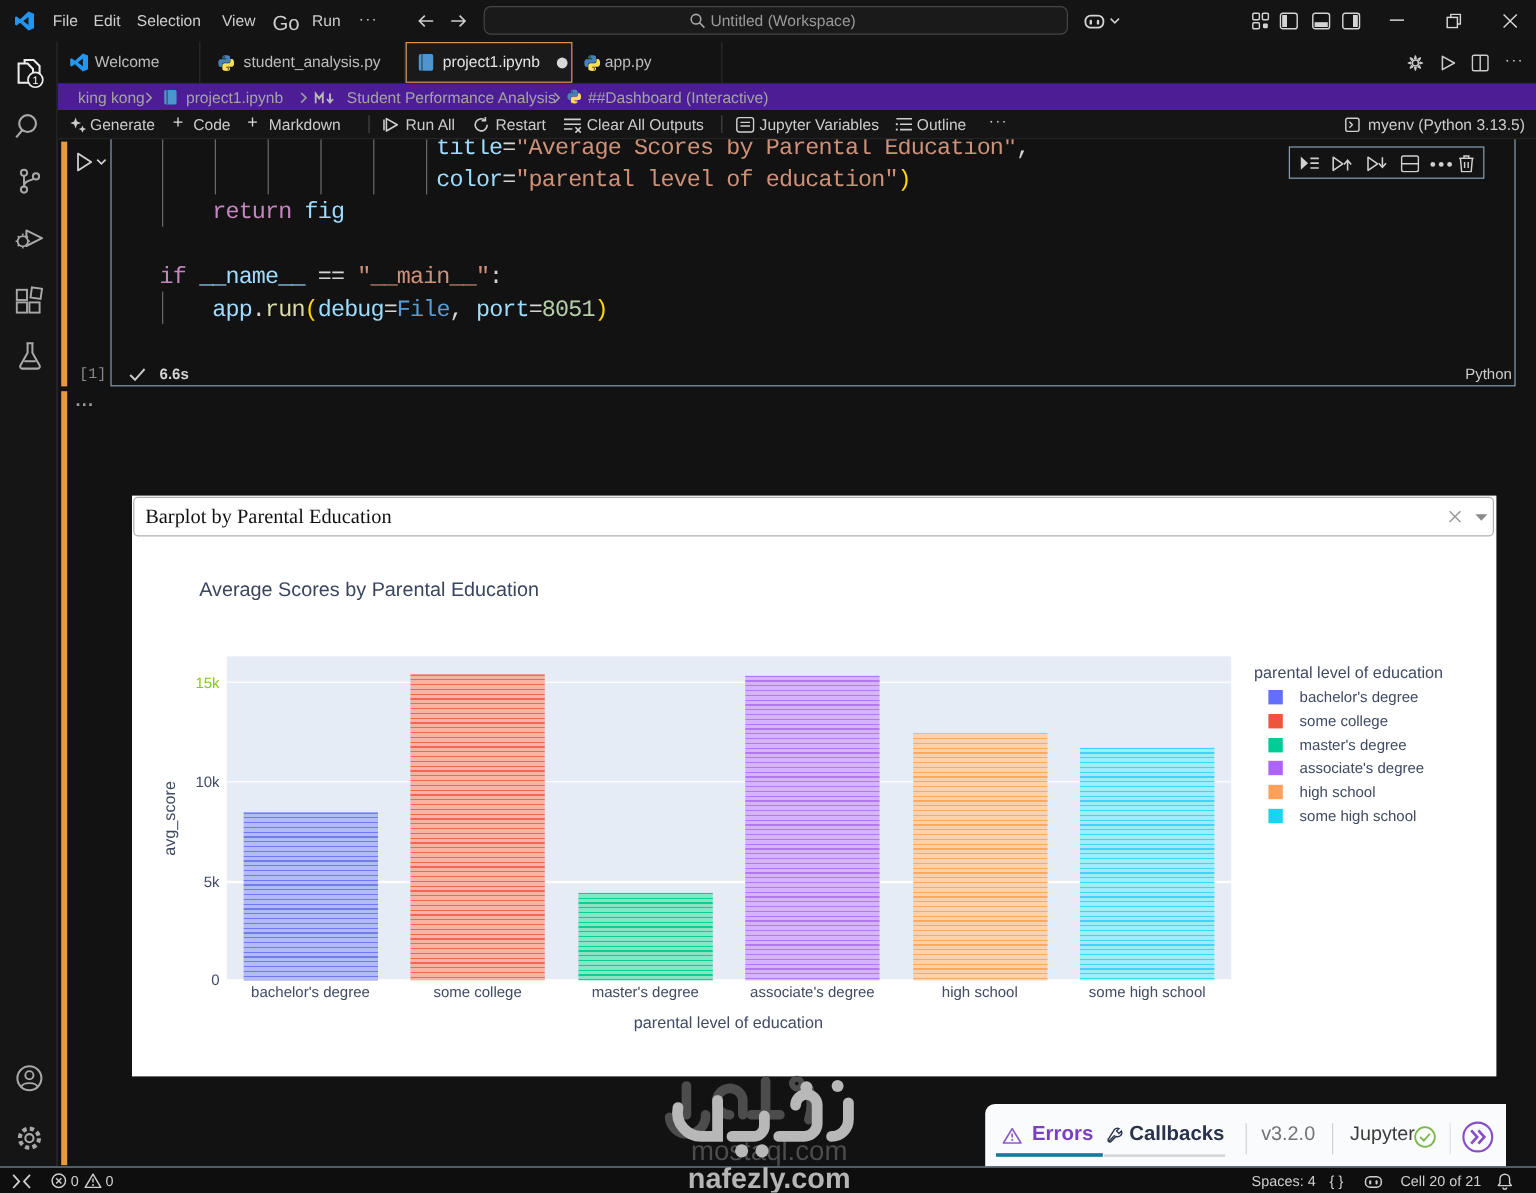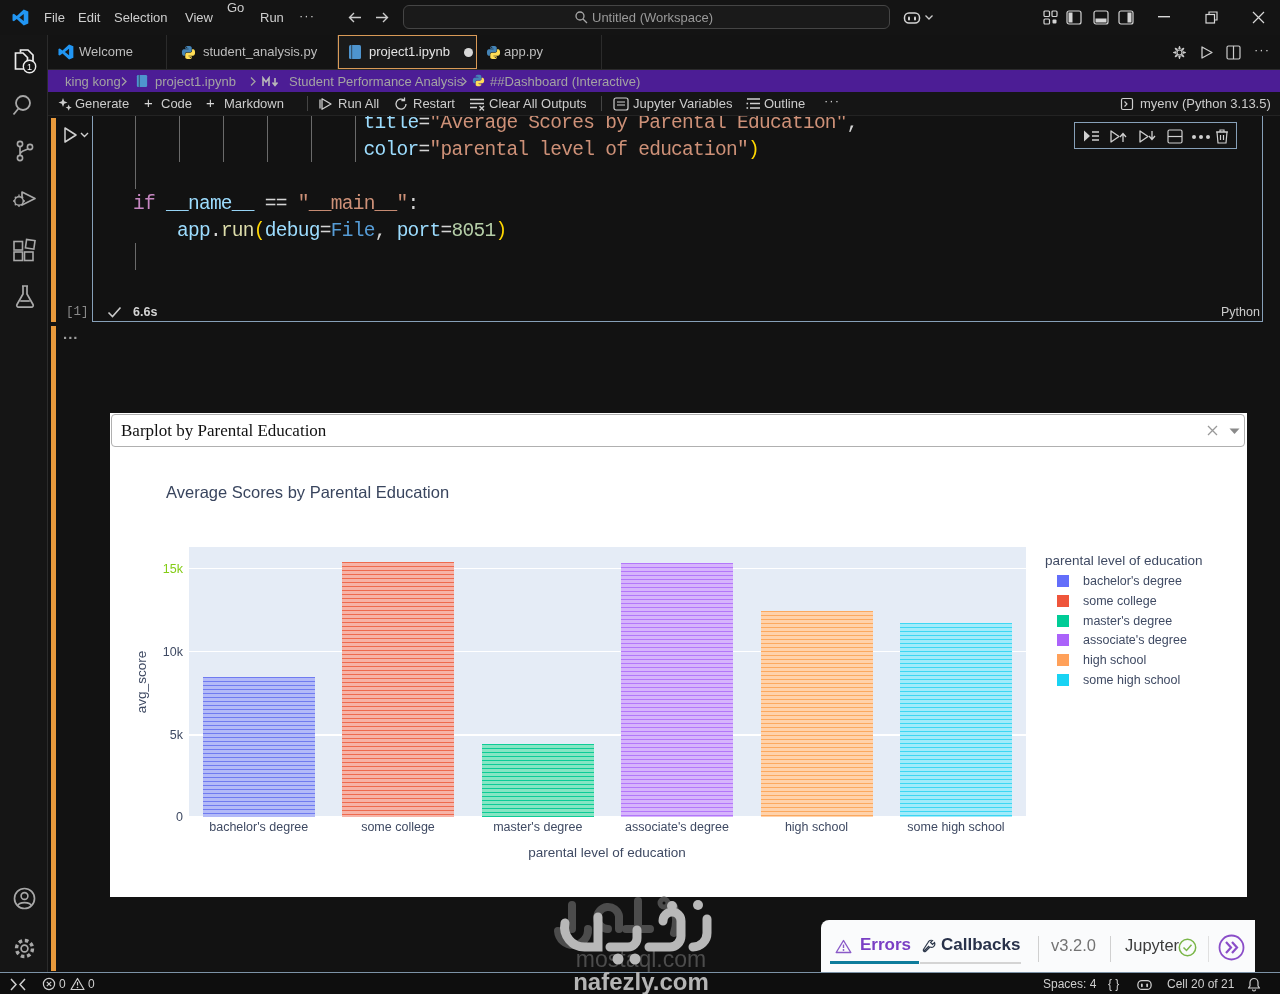--- a/index.html
+++ b/index.html
@@ -16,21 +16,21 @@
 
   <div class="abs" id="titlebar" style="left:0;top:0;width:1280px;height:35px;background:#141414;">
     <svg class="abs" style="left:12px;top:9px;" width="17" height="17" viewBox="0 0 100 100">
       <path fill="#2196f3" d="M96 14 L69 3 L28 41 L11 28 L3 32 L3 68 L11 72 L28 59 L69 97 L96 86 Z"></path>
       <path fill="#1c1c1c" d="M69 30 L43 50 L69 70 Z"></path>
     </svg>
     <div class="txt" style="left:44px;top:10px;font-size:13px;color:#cecece;">File</div>
     <div class="txt" style="left:78px;top:10px;font-size:13px;color:#cecece;">Edit</div>
     <div class="txt" style="left:114px;top:10px;font-size:13px;color:#cecece;">Selection</div>
     <div class="txt" style="left:185px;top:10px;font-size:13px;color:#cecece;">View</div>
-    <div class="txt" style="left:227px;top:0;font-size:13px;color:#cecece;">Go</div>
+    <div class="txt" style="left:227px;top:10px;font-size:17px;color:#cecece;">Go</div>
     <div class="txt" style="left:260px;top:10px;font-size:13px;color:#cecece;">Run</div>
     <div class="txt" style="left:299px;top:8px;font-size:13px;color:#cecece;letter-spacing:1px;">···</div>
     <svg class="abs" style="left:347px;top:10px;" width="16" height="15" viewBox="0 0 16 15">
       <path d="M14 7.5 H3 M7 3 L2.5 7.5 L7 12" stroke="#cccccc" stroke-width="1.4" fill="none"></path>
     </svg>
     <svg class="abs" style="left:374px;top:10px;" width="16" height="15" viewBox="0 0 16 15">
       <path d="M2 7.5 H13 M9 3 L13.5 7.5 L9 12" stroke="#cccccc" stroke-width="1.4" fill="none"></path>
     </svg>
     <div class="abs" style="left:403px;top:5px;width:487px;height:24px;background:#1a1a1a;border:1px solid #454545;border-radius:6px;"></div>
     <svg class="abs" style="left:574px;top:10px;" width="14" height="14" viewBox="0 0 14 14">
@@ -206,20 +206,21 @@
   <div class="abs" style="left:135px;top:112px;width:1px;height:77px;background:#6a6a6a;"></div>
   <div class="abs" style="left:179px;top:112px;width:1px;height:50px;background:#6a6a6a;"></div>
   <div class="abs" style="left:223px;top:112px;width:1px;height:50px;background:#6a6a6a;"></div>
   <div class="abs" style="left:267px;top:112px;width:1px;height:50px;background:#6a6a6a;"></div>
   <div class="abs" style="left:311px;top:112px;width:1px;height:50px;background:#6a6a6a;"></div>
   <div class="abs" style="left:355px;top:112px;width:1px;height:50px;background:#6a6a6a;"></div>
   <div class="abs" style="left:135px;top:243px;width:1px;height:27px;background:#6a6a6a;"></div>
   <div class="abs" id="code" style="left:133px;top:110px;font-family:'Liberation Mono',monospace;font-size:19.5px;letter-spacing:-0.72px;line-height:27px;color:#d4d4d4;">
       <div style="white-space:pre"><span style="color:#9cdcfe">                     title</span><span style="color:#d4d4d4">=</span><span style="color:#ce9178">"Average Scores by Parental Education"</span>,</div>
       <div style="white-space:pre"><span style="color:#9cdcfe">                     color</span><span style="color:#d4d4d4">=</span><span style="color:#ce9178">"parental level of education"</span><span style="color:#ffd700">)</span></div>
+      <div style="white-space:pre">    <span style="color:#c586c0">return</span> <span style="color:#9cdcfe">fig</span></div>
       <div style="white-space:pre">&nbsp;</div>
       <div style="white-space:pre"><span style="color:#c586c0">if</span> <span style="color:#9cdcfe">__name__</span> == <span style="color:#ce9178">"__main__"</span>:</div>
       <div style="white-space:pre">    <span style="color:#9cdcfe">app</span>.<span style="color:#dcdcaa">run</span><span style="color:#ffd700">(</span><span style="color:#9cdcfe">debug</span>=<span style="color:#569cd6">File</span>, <span style="color:#9cdcfe">port</span>=<span style="color:#b5cea8">8051</span><span style="color:#ffd700">)</span></div>
   </div>
 
   <div class="abs" style="left:1074px;top:122px;width:163px;height:27px;background:#131313;border:1px solid #87a0b8;z-index:6;">
     <svg class="abs" style="left:8px;top:6px;" width="17" height="14" viewBox="0 0 17 14">
       <path d="M1 1.5 L7 7 L1 12.5 Z" fill="#d0d0d0"></path>
       <path d="M9 3 H16 M9 7 H16 M9 11 H16" stroke="#d0d0d0" stroke-width="1.4"></path>
     </svg>

